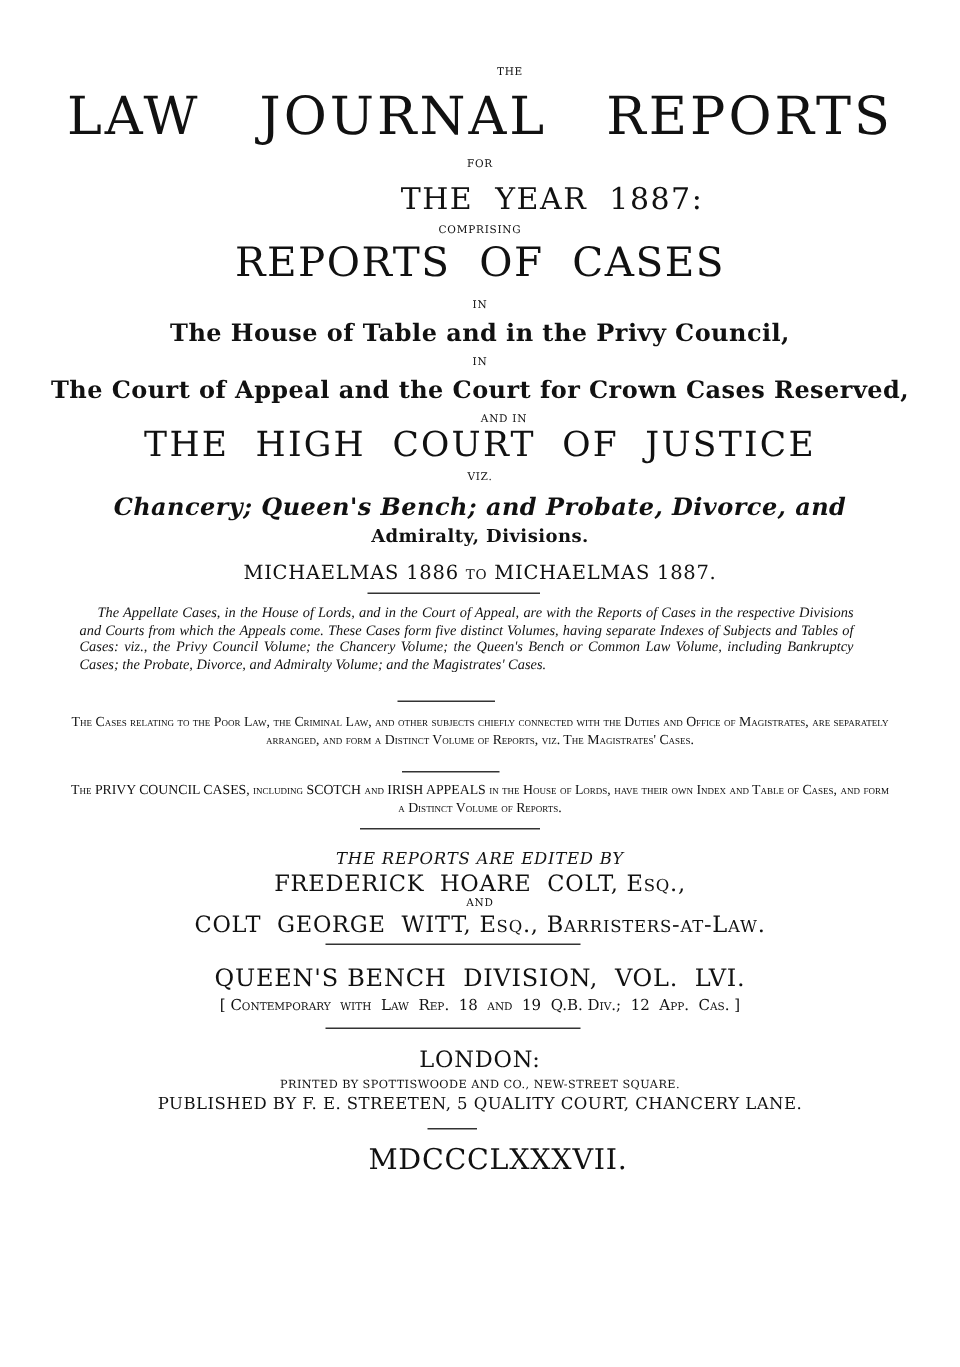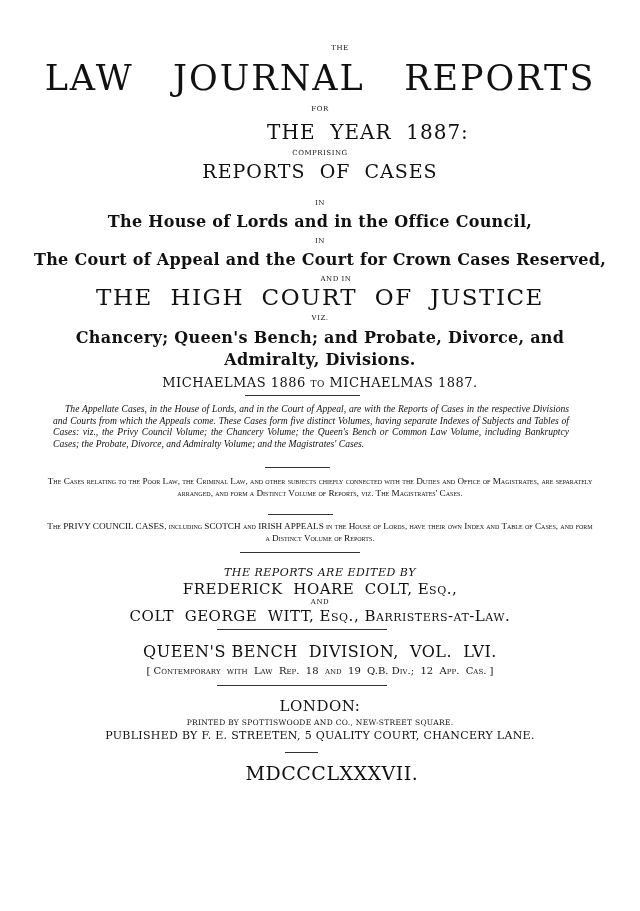--- a/index.html
+++ b/index.html
@@ -26,30 +26,30 @@
 </style>
 </head>
 <body>
 
 <div>
   <div class="line tiny" style="top:44px;margin-left:20px;">THE</div>
   <div class="line" style="top:58px; font-size:35px; letter-spacing:2px; white-space:pre;">LAW   JOURNAL   REPORTS</div>
   <div class="line tiny" style="top:105px;">FOR</div>
   <div class="line" style="top:120px; font-size:20px; letter-spacing:1px; white-space:pre;margin-left:48px;">THE  YEAR  1887:</div>
   <div class="line tiny" style="top:149px;">COMPRISING</div>
-  <div class="line" style="top:160px; font-size:19px; letter-spacing:1px; white-space:pre;">REPORTS  OF  CASES</div>
+  <div class="line" style="top:160px; font-size:27px; letter-spacing:1px; white-space:pre;">REPORTS  OF  CASES</div>
   <div class="line tiny" style="top:199px;">IN</div>
-  <div class="line gothic" style="top:212px; font-size:16px;">The House of Lords and in the Office Council,</div>
+  <div class="line gothic" style="top:212px; font-size:16px;">The House of Table and in the Privy Council,</div>
   <div class="line tiny" style="top:237px;">IN</div>
   <div class="line gothic" style="top:250px; font-size:16px;">The Court of Appeal and the Court for Crown Cases Reserved,</div>
   <div class="line tiny" style="top:275px;padding-left:16px;">AND IN</div>
   <div class="line" style="top:284px; font-size:23px; letter-spacing:1.5px; white-space:pre;">THE  HIGH  COURT  OF  JUSTICE</div>
   <div class="line tiny" style="top:314px;">VIZ.</div>
-  <div class="line gothic" style="top:328px; font-size:16px;">Chancery; Queen's Bench; and Probate, Divorce, and</div>
-  <div class="line gothic" style="top:350px; font-size:16px;">Admiralty, Divisions.</div>
+  <div class="line gothic" style="top:328px; font-size:16px;font-style:italic;">Chancery; Queen's Bench; and Probate, Divorce, and</div>
+  <div class="line gothic" style="top:350px; font-size:12px;">Admiralty, Divisions.</div>
   <div class="line sc" style="top:375px; font-size:13px; letter-spacing:0.5px;">MICHAELMAS 1886 to MICHAELMAS 1887.</div>
 
   <div class="rule" style="top:395px; left:245px; width:115px;"></div>
 
   <div class="para" style="top:403px;">The Appellate Cases, in the House of Lords, and in the Court of Appeal, are with the Reports of Cases in the respective Divisions and Courts from which the Appeals come. These Cases form five distinct Volumes, having separate Indexes of Subjects and Tables of Cases: viz., the Privy Council Volume; the Chancery Volume; the Queen's Bench or Common Law Volume, including Bankruptcy Cases; the Probate, Divorce, and Admiralty Volume; and the Magistrates' Cases.</div>
 
   <div class="rule" style="top:467px; left:265px; width:65px;"></div>
 
   <div class="capsblock" style="top:475px;">The Cases relating to the Poor Law, the Criminal Law, and other subjects chiefly connected with the Duties and Office of Magistrates, are separately arranged, and form a Distinct Volume of Reports, viz. The Magistrates' Cases.</div>
 

